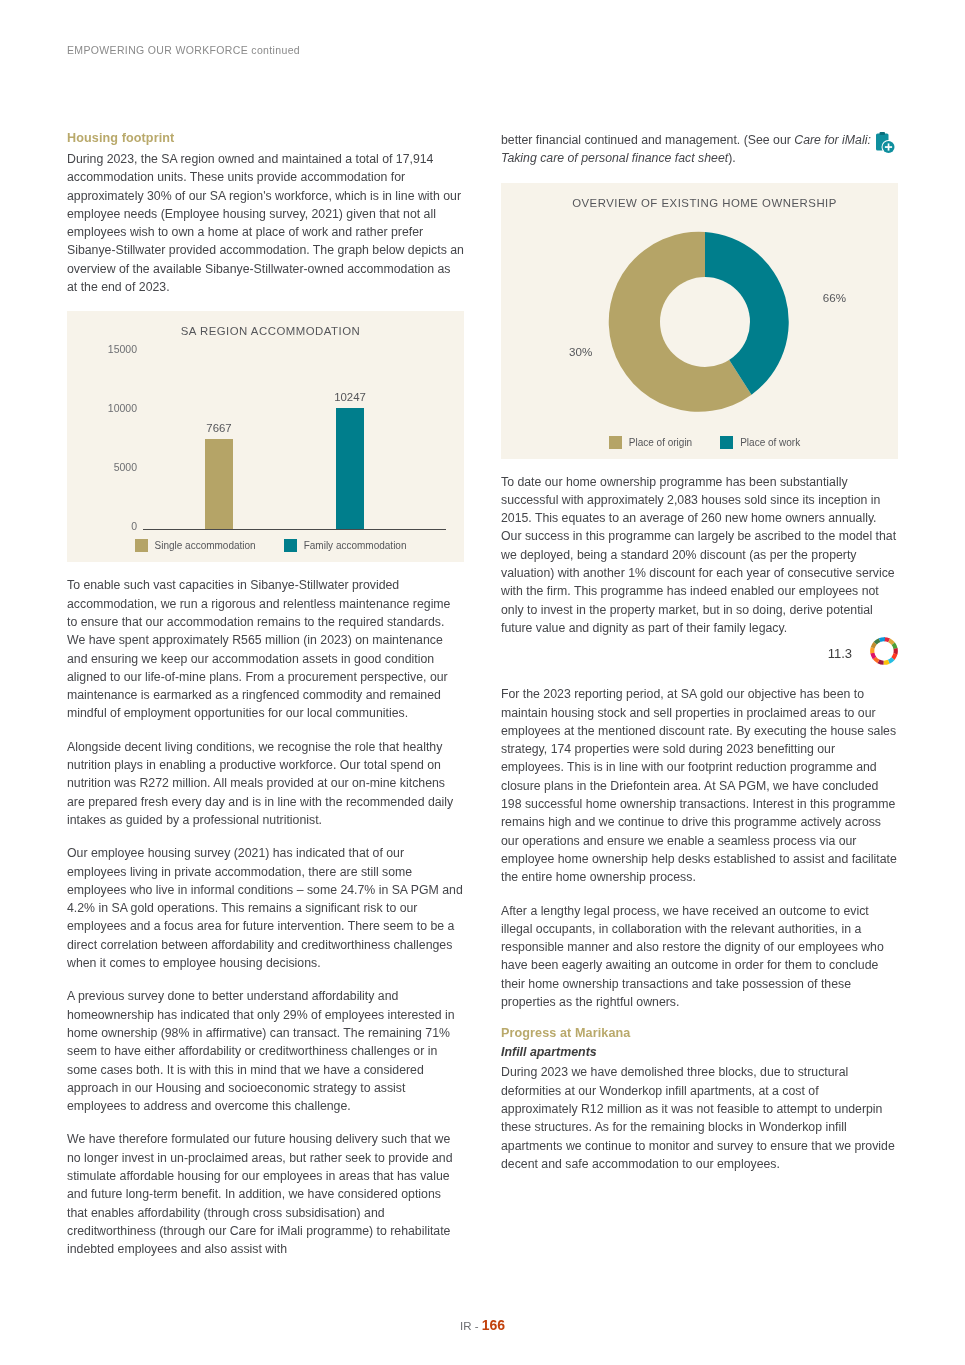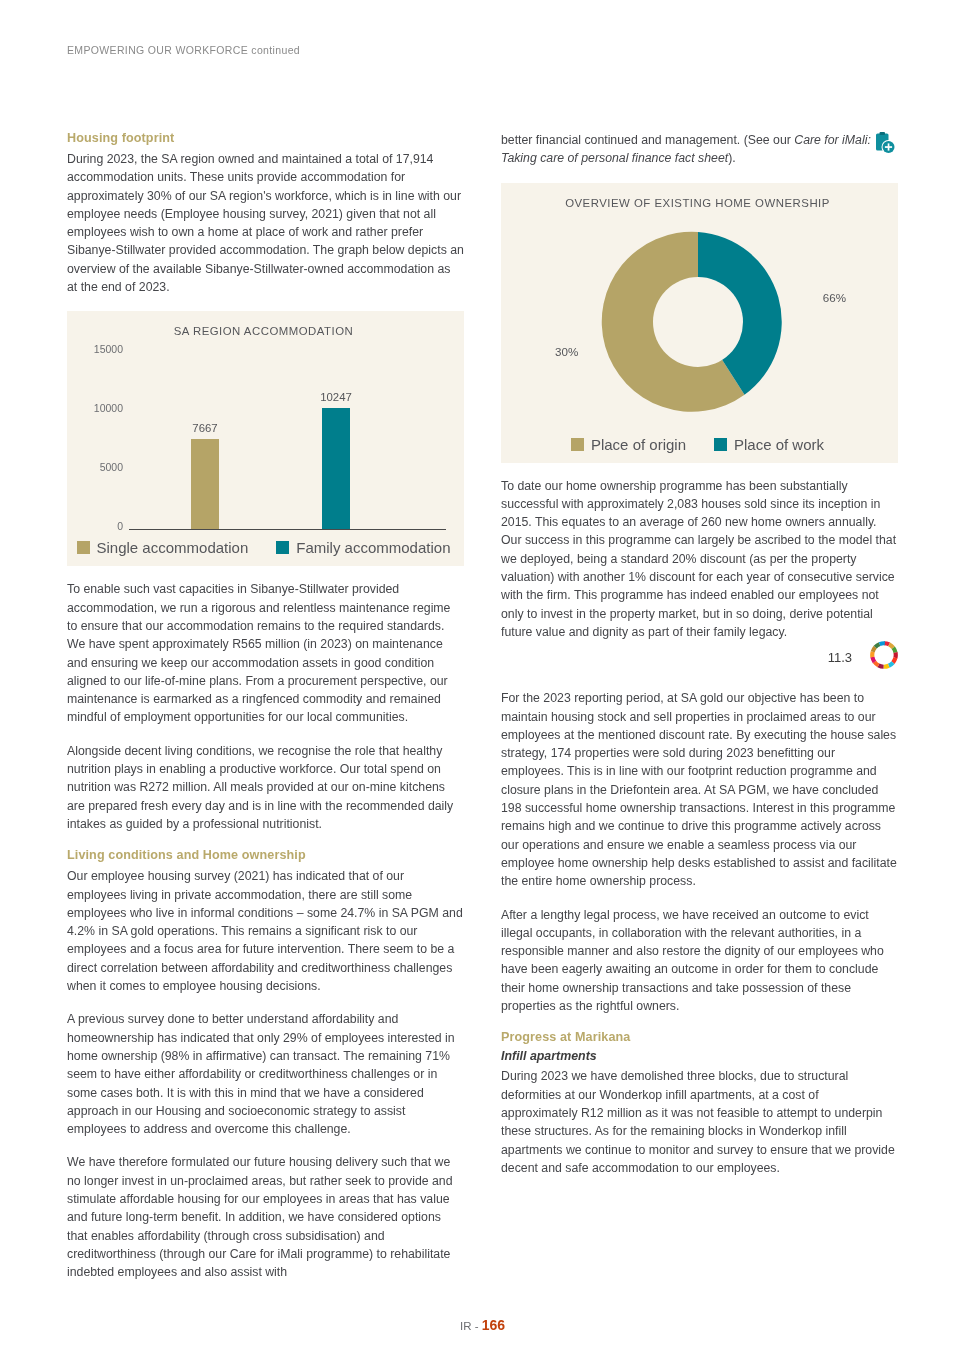--- a/index.html
+++ b/index.html
@@ -67,21 +67,21 @@
     margin-bottom: 15px;
     text-align: left;
   }
   p.body.tight { margin-bottom: 0; }
   p.body em { font-style: italic; }
 
   
   .chart-panel {
     background: #f7f3ea;
     margin: 6px 0 14px 0;
-    padding: 14px 10px 10px 6px;
+    padding: 14px 10px 10px 20px;
     position: relative;
   }
   .chart-title {
     text-align: center;
     font-size: 11.4px;
     letter-spacing: 0.5px;
     color: #55565a;
     margin-bottom: 8px;
   }
 
@@ -127,21 +127,21 @@
     display: flex;
     justify-content: center;
     gap: 28px;
     margin-top: 9px;
     align-items: center;
   }
   .legend-item {
     display: flex;
     align-items: center;
     gap: 7px;
-    font-size: 15px;
+    font-size: 10px;
     color: #55565a;
   }
   .swatch { width: 13px; height: 13px; display: inline-block; }
 
   
   .donut-wrap {
     position: relative;
     height: 210px;
     display: flex;
     align-items: center;
@@ -235,21 +235,20 @@
             <span class="swatch" style="background:#007e8c;"></span>
             <span>Family accommodation</span>
           </div>
         </div>
       </div>
 
       <p class="body">To enable such vast capacities in Sibanye-Stillwater provided accommodation, we run a rigorous and relentless maintenance regime to ensure that our accommodation remains to the required standards. We have spent approximately R565 million (in 2023) on maintenance and ensuring we keep our accommodation assets in good condition aligned to our life-of-mine plans. From a procurement perspective, our maintenance is earmarked as a ringfenced commodity and remained mindful of employment opportunities for our local communities.</p>
 
       <p class="body"> Alongside decent living conditions, we recognise the role that healthy nutrition plays in enabling a productive workforce. Our total spend on nutrition was R272 million. All meals provided at our on-mine kitchens are prepared fresh every day and is in line with the recommended daily intakes as guided by a professional nutritionist.</p>
 
-      <h2 class="section-head">Living conditions and Home ownership</h2>
 
       <p class="body">Our employee housing survey (2021) has indicated that of our employees living in private accommodation, there are still some employees who live in informal conditions – some 24.7% in SA PGM and 4.2% in SA gold operations. This remains a significant risk to our employees and a focus area for future intervention. There seem to be a direct correlation between affordability and creditworthiness challenges when it comes to employee housing decisions.</p>
 
       <p class="body">A previous survey done to better understand affordability and homeownership has indicated that only 29% of employees interested in home ownership (98% in affirmative) can transact. The remaining 71% seem to have either affordability or creditworthiness challenges or in some cases both. It is with this in mind that we have a considered approach in our Housing and socioeconomic strategy to assist employees to address and overcome this challenge.</p>
 
       <p class="body">We have therefore formulated our future housing delivery such that we no longer invest in un-proclaimed areas, but rather seek to provide and stimulate affordable housing for our employees in areas that has value and future long-term benefit. In addition, we have considered options that enables affordability (through cross subsidisation) and creditworthiness (through our Care for iMali programme) to rehabilitate indebted employees and also assist with</p>
     </div>
 
     <div class="col col-right">
 

